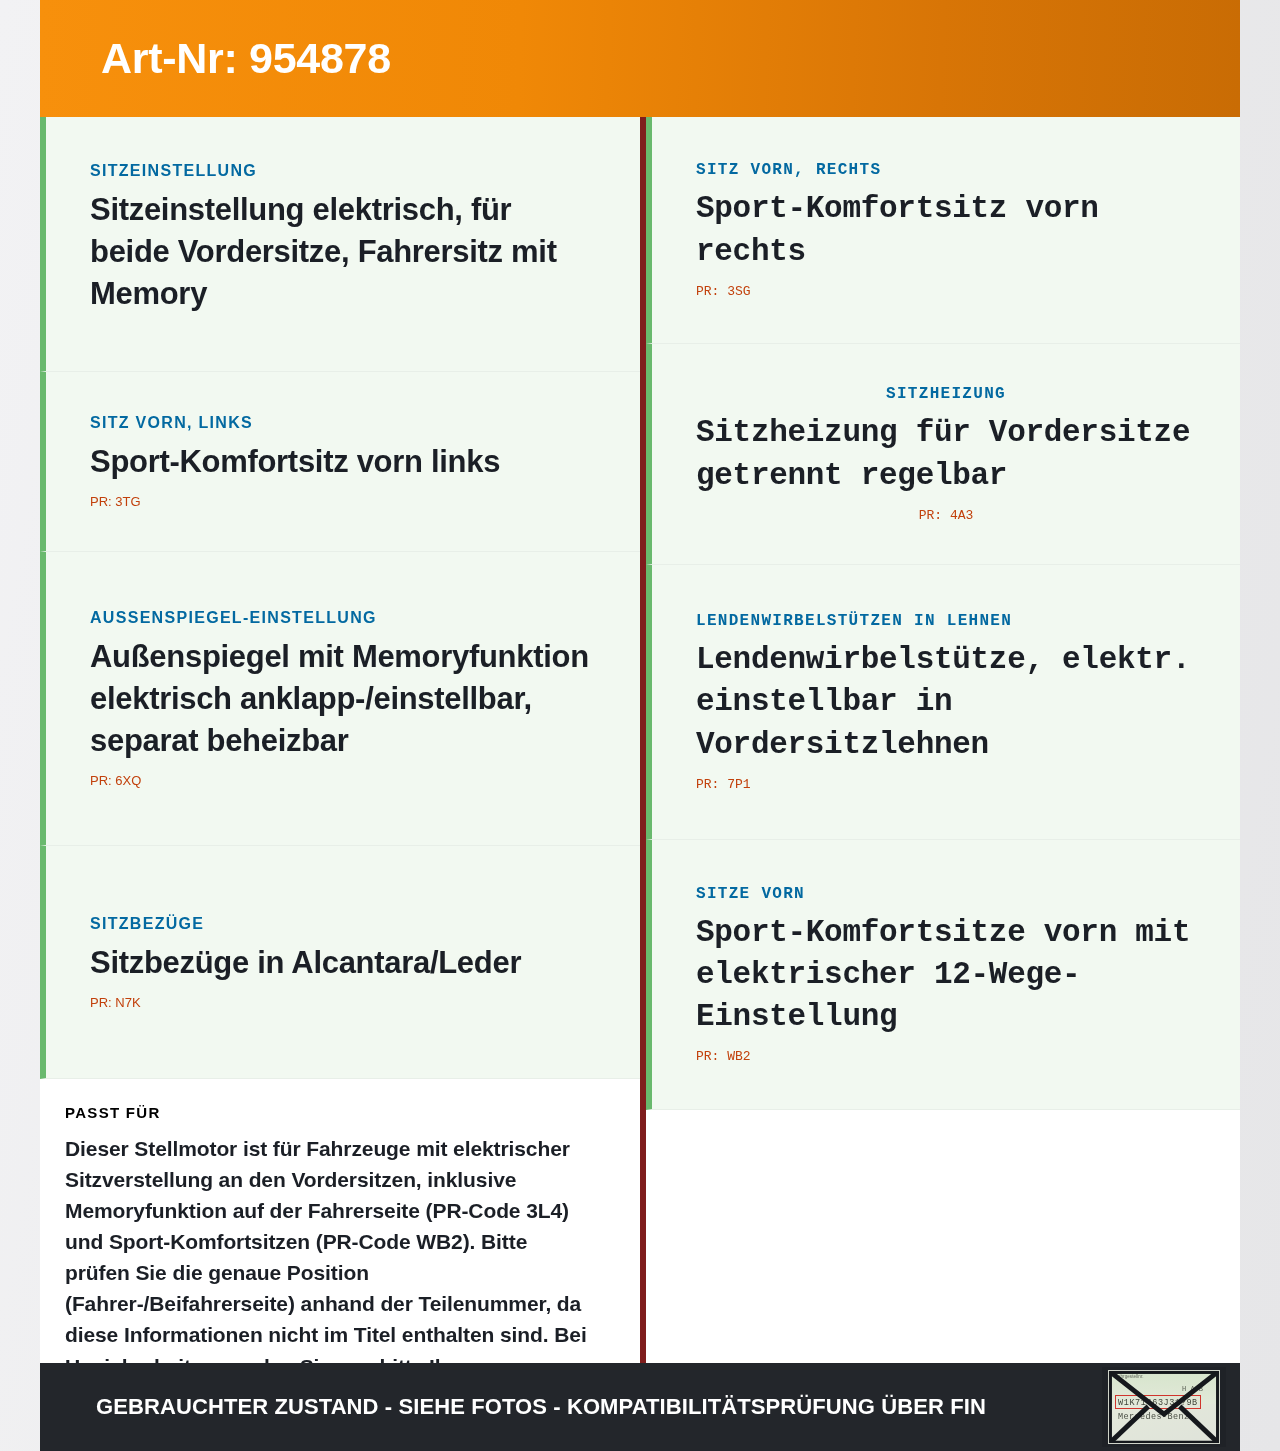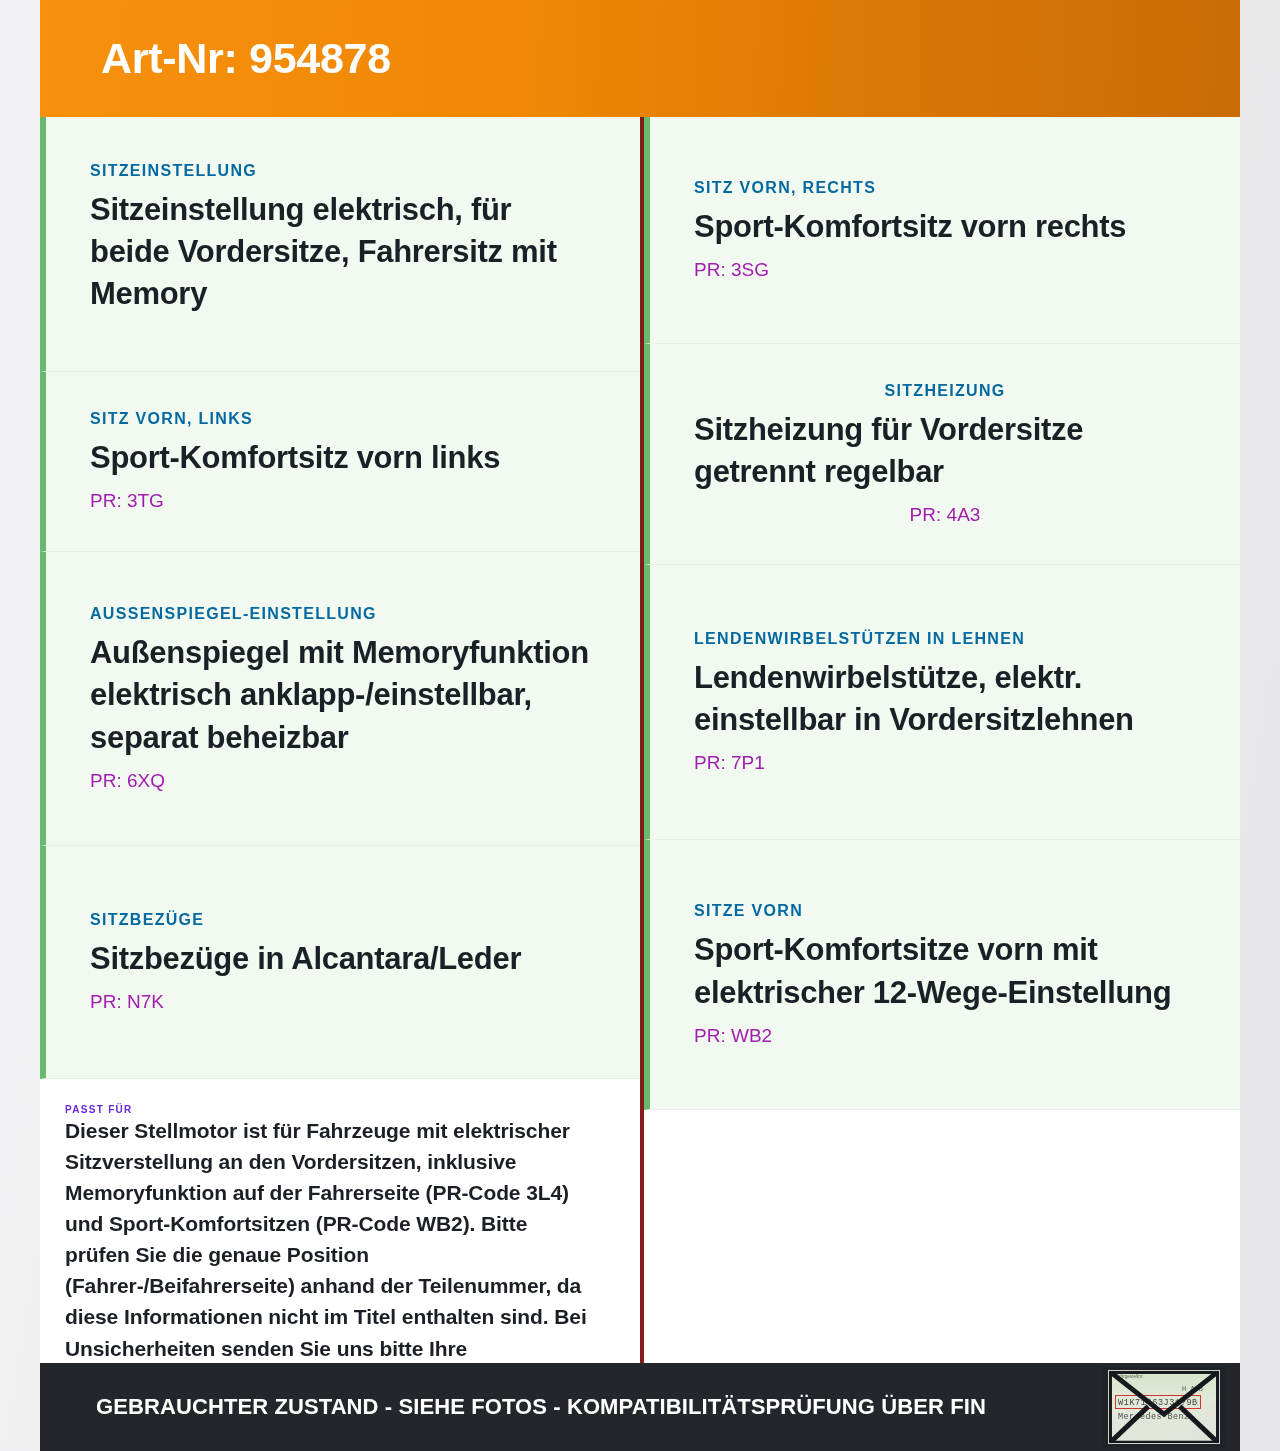--- a/index.html
+++ b/index.html
@@ -57,21 +57,22 @@
     flex: 1 1 auto;
     align-items: stretch;
     min-height: 0;
   }
   .col {
     width: 600px;
     display: flex;
     flex-direction: column;
   }
   .col-right {
-    border-left: 4px solid #7f1d1d;
+    border-left: 6px solid #7f1d1d;
+    font-family: Liberation Mono, monospace;
   }
 
   .card {
     position: relative;
     background: #f2f9f1;
     border-left: 6px solid #69b96d;
     border-bottom: 1px solid #e8efe8;
     padding: 30px 44px 30px 44px;
     display: flex;
     flex-direction: column;
@@ -89,22 +90,22 @@
   }
   .card-title {
     color: #1b1f26;
     font-size: 31px;
     font-weight: bold;
     line-height: 1.36;
     letter-spacing: -0.3px;
     margin-bottom: 11px;
   }
   .card-pr {
-    color: #a21caf;
-    font-size: 19px;
+    color: #c2410c;
+    font-size: 13px;
     font-weight: normal;
   }
 
   
   .c-l1 { height: 263px; }
   .c-l2 { height: 185px; }
   .c-l3 { height: 305px; }
   .c-l4 { height: 240px; }
 
   .c-r1 { height: 227px; }
@@ -114,25 +115,26 @@
 
   .col-filler { flex: 1 1 auto; background: #ffffff; }
 
   
   .fits {
     background: #ffffff;
     padding: 25px 44px 24px 25px;
     height: 284px;
   }
   .fits-label {
-    color: #6d28d9;
-    font-size: 10px;
+    color: #000000;
+    font-size: 15px;
     font-weight: bold;
     letter-spacing: 1.3px;
     text-transform: uppercase;
+    margin-bottom: 12px;
   }
   .fits-text {
     color: #1b1f26;
     font-size: 21px;
     font-weight: bold;
     line-height: 1.48;
     letter-spacing: -0.1px;
   }
 
   

